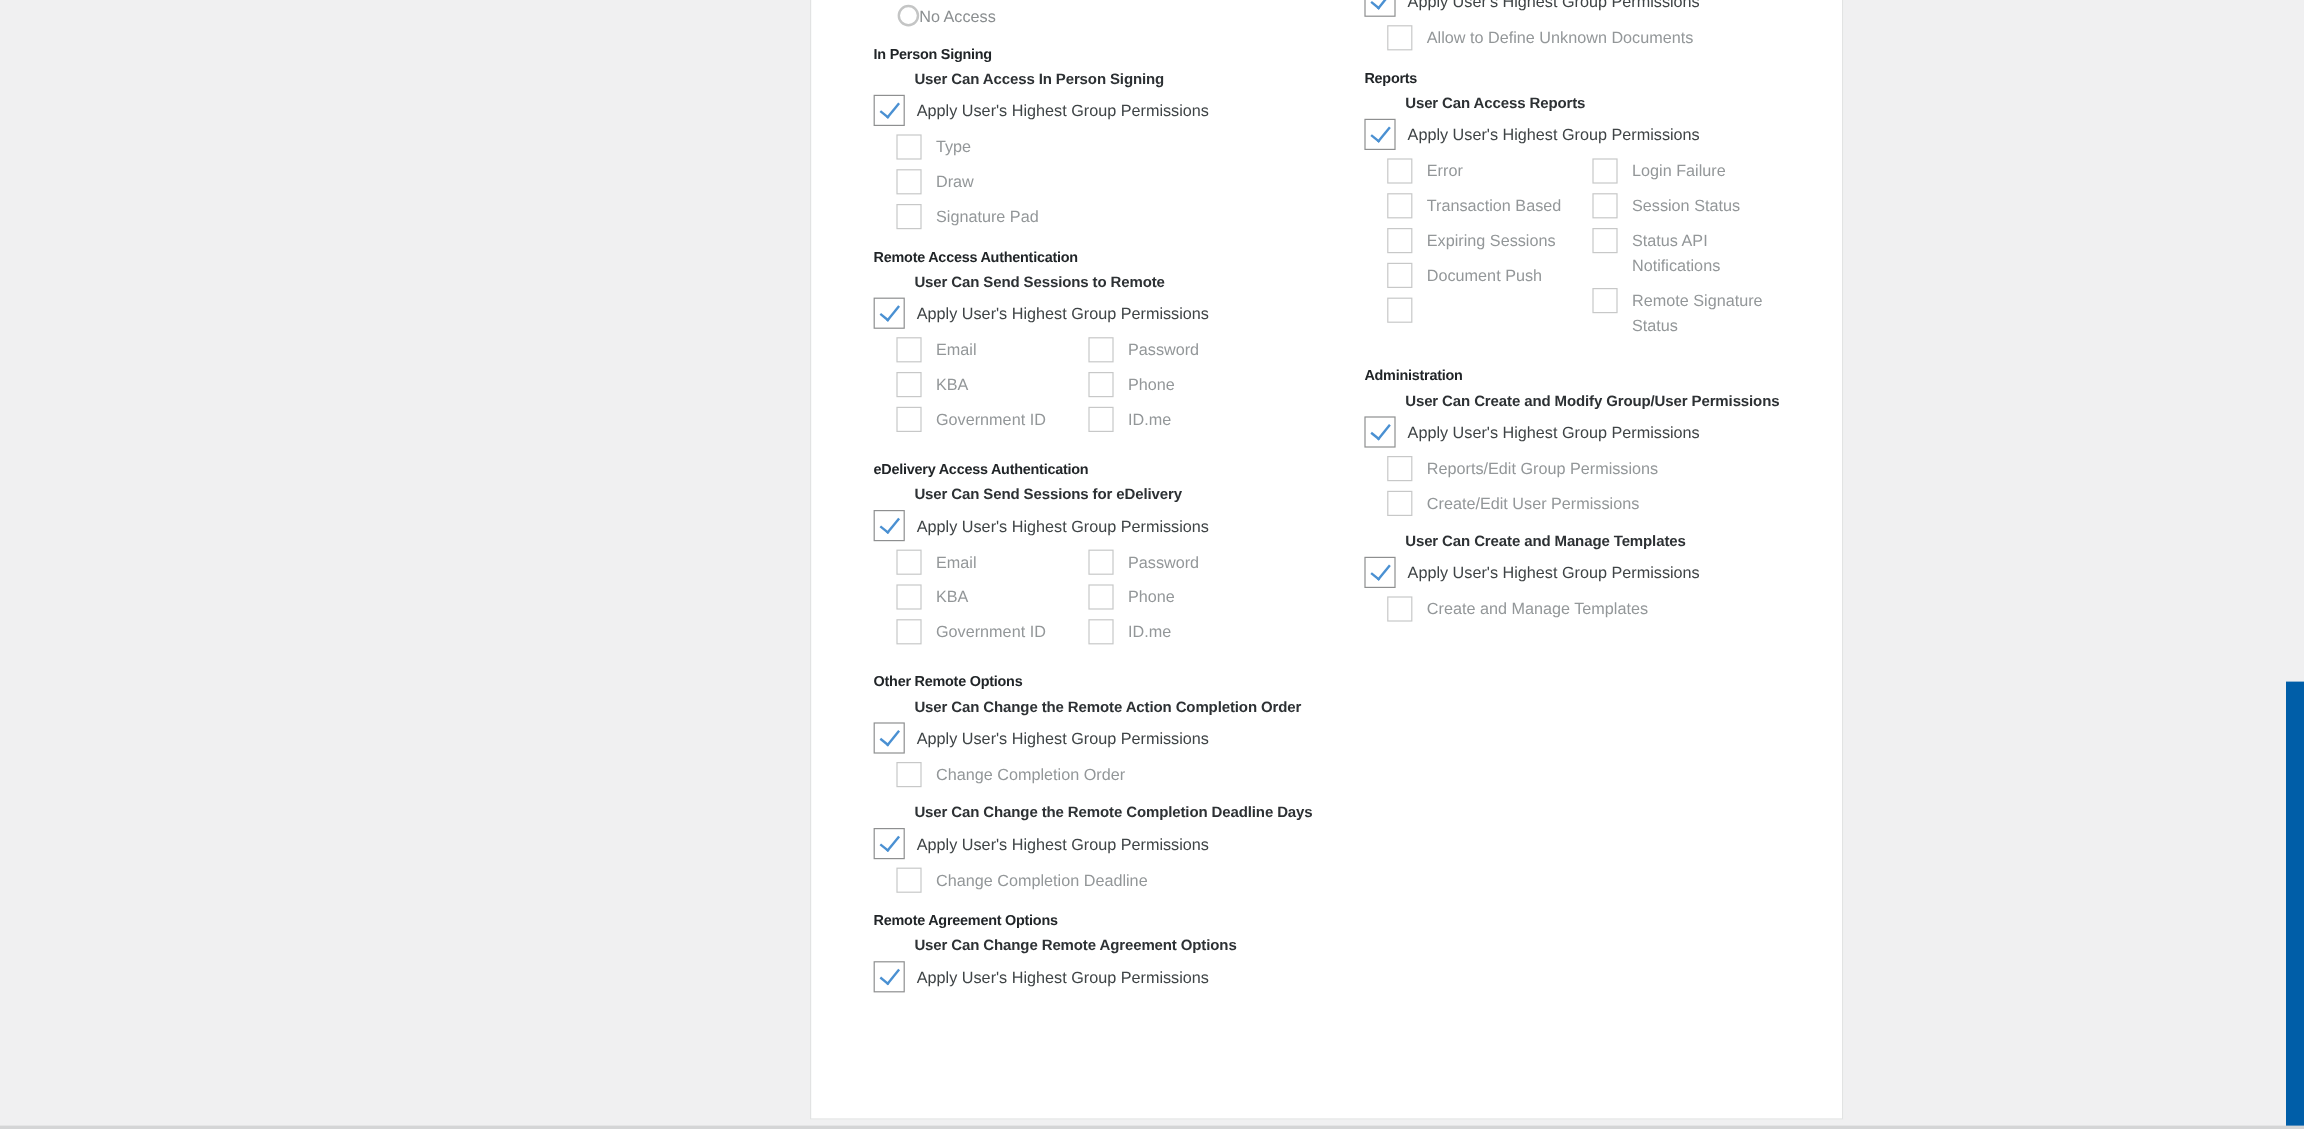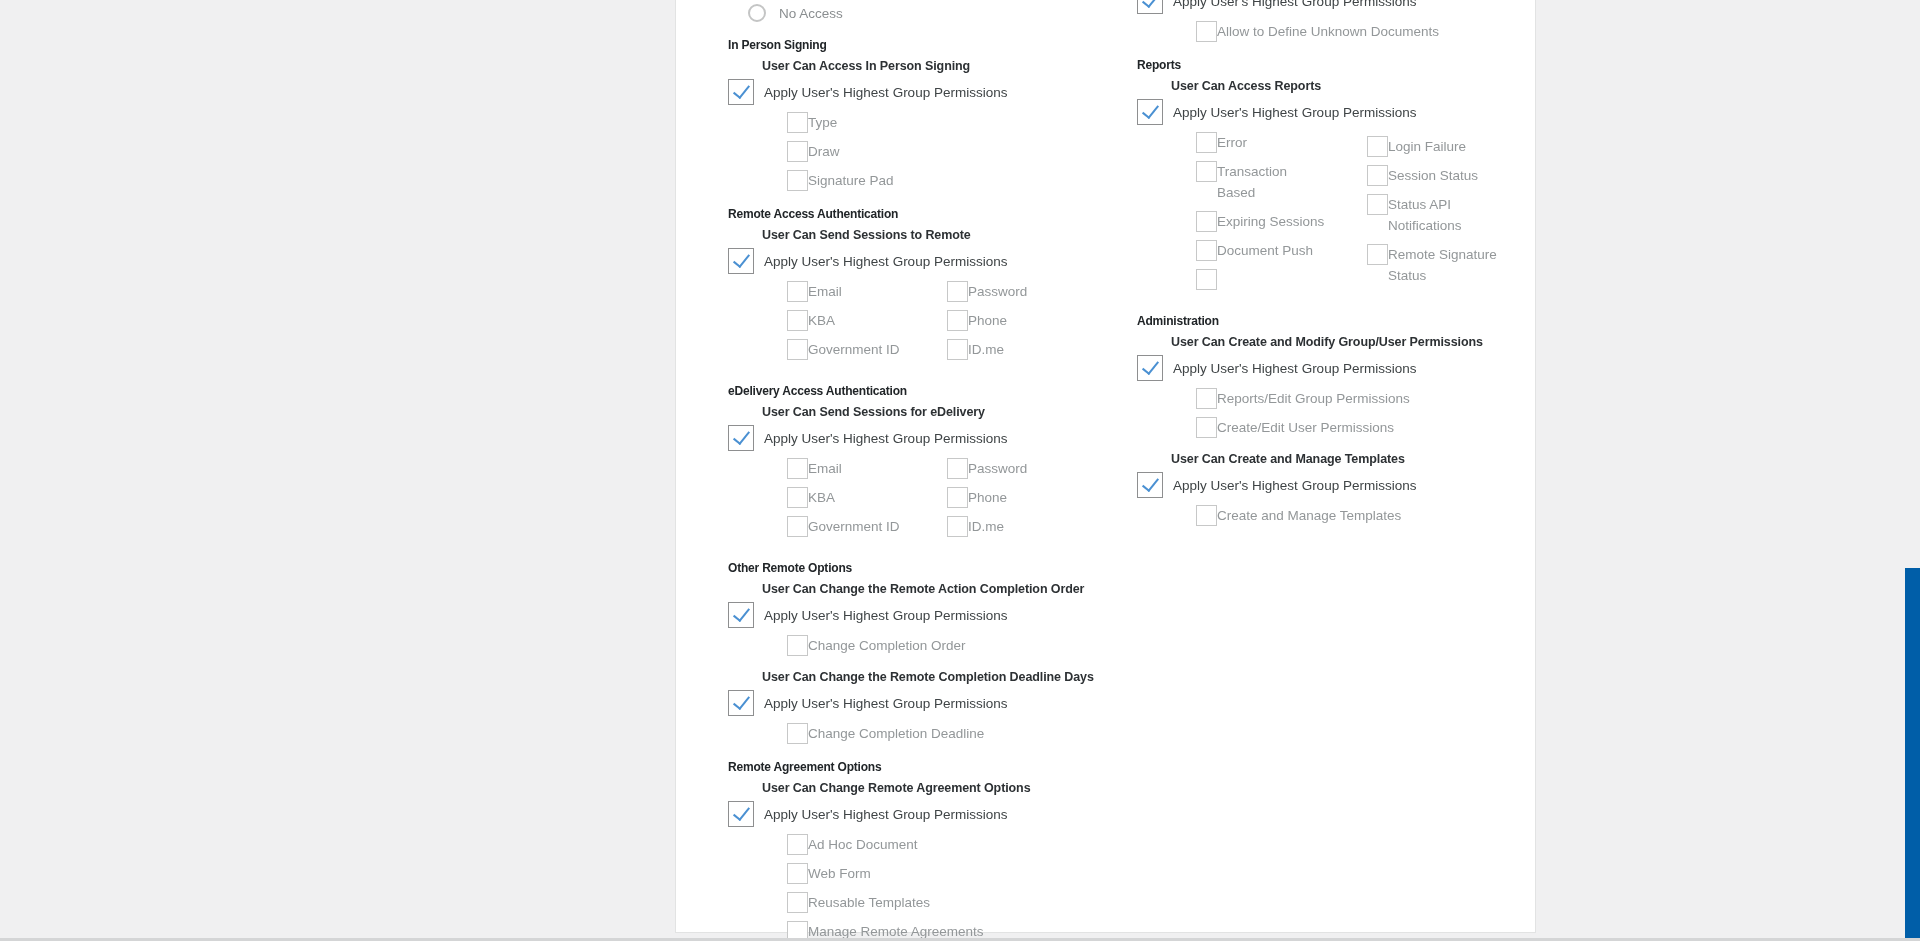--- a/index.html
+++ b/index.html
@@ -15,43 +15,43 @@
     position:absolute; left:675px; top:-24px; width:861px; height:957px;
     background:#ffffff; border:1px solid #e2e3e3; box-sizing:border-box;
   }
   .col { position:absolute; top:0; }
   #left-col  { left:728px; width:400px; }
   #right-col { left:1137px; width:400px; }
 
   .blue-bar { position:absolute; left:1905px; top:568px; width:15px; height:373px; background:#005ea8; }
   .bottom-strip { position:absolute; left:0; top:938px; width:1920px; height:3px; background:#d4d5d6; }
 
-  .radio-row { display:flex; align-items:center; gap:13px; margin:4px 0 0 20px; }
+  .radio-row { display:flex; align-items:center; margin:4px 0 0 20px; }
   .radio { width:18px; height:18px; border-radius:50%; border:2px solid #c4c5c5; background:#fff; box-sizing:border-box; cursor:pointer; }
   .radio-label { font-size:13.5px; color:#8a8e90; }
 
   .section-title { font-weight:bold; font-size:12px; line-height:18px; color:#212528; letter-spacing:-0.2px; margin-top:14px; }
   .group-subtitle { font-weight:bold; font-size:12.5px; line-height:15px; color:#2d3134; letter-spacing:-0.1px; margin-top:5px;margin-left:34px; }
   .group + .group { margin-top:14px; }
 
   .apply-row { display:flex; align-items:center; gap:10px; margin-top:5px; }
   .apply-row.clipped { margin-top:-12px; }
   .apply-label { font-size:13.5px; color:#3f4446; }
 
   .checkbox { background:#fff; box-sizing:border-box; display:flex; align-items:center; justify-content:center; cursor:pointer; }
   .checkbox.large { width:26px; height:26px; border:1px solid #8e8f90; flex:0 0 auto; }
   .checkbox.small { width:21px; height:21px; border:1px solid #c7c8c8; flex:0 0 auto; }
   .mark { width:7px; height:14px; border-right:2px solid #4a90d2; border-bottom:2px solid #4a90d2;
           transform:rotate(39deg); margin-top:-4px; }
 
   .children { margin-top:7px; padding-left:19px; }
-  .child-row { display:flex; align-items:flex-start; margin-bottom:8px;margin-left:40px; }
+  .child-row { display:flex; align-items:flex-start; gap:12px; margin-bottom:8px; }
   .child-row .checkbox.small { margin-top:0; }
   .child-label { font-size:13.5px; color:#939799; line-height:21px; white-space:nowrap; }
-  .two-col { display:flex;align-items:center; }
+  .two-col { display:flex; }
   .wrap .child-label { white-space:normal; max-width:126px; }
 </style>
 </head>
 <body>
 
 <div class="panel"></div>
 <div class="col" id="left-col">
     <div class="radio-row">
       <span class="radio"></span>
       <span class="radio-label">No Access</span>
@@ -201,38 +201,20 @@
     </div>
     <div class="section">
       <h3 class="section-title">Remote Agreement Options</h3>
       <div class="group">
         <h4 class="group-subtitle">User Can Change Remote Agreement Options</h4>
         <div class="apply-row">
           <span class="checkbox large">
             <span class="mark"></span>
           </span>
           <span class="apply-label">Apply User's Highest Group Permissions</span>
-        </div>
-        <div class="children">
-          <div class="child-row">
-            <span class="checkbox small"></span>
-            <span class="child-label">Ad Hoc Document</span>
-          </div>
-          <div class="child-row">
-            <span class="checkbox small"></span>
-            <span class="child-label">Web Form</span>
-          </div>
-          <div class="child-row">
-            <span class="checkbox small"></span>
-            <span class="child-label">Reusable Templates</span>
-          </div>
-          <div class="child-row">
-            <span class="checkbox small"></span>
-            <span class="child-label">Manage Remote Agreements</span>
-          </div>
         </div>
       </div>
     </div>
   </div>
 <div class="col" id="right-col">
     <div class="group">
       <div class="apply-row clipped">
         <span class="checkbox large">
           <span class="mark"></span>
         </span>

